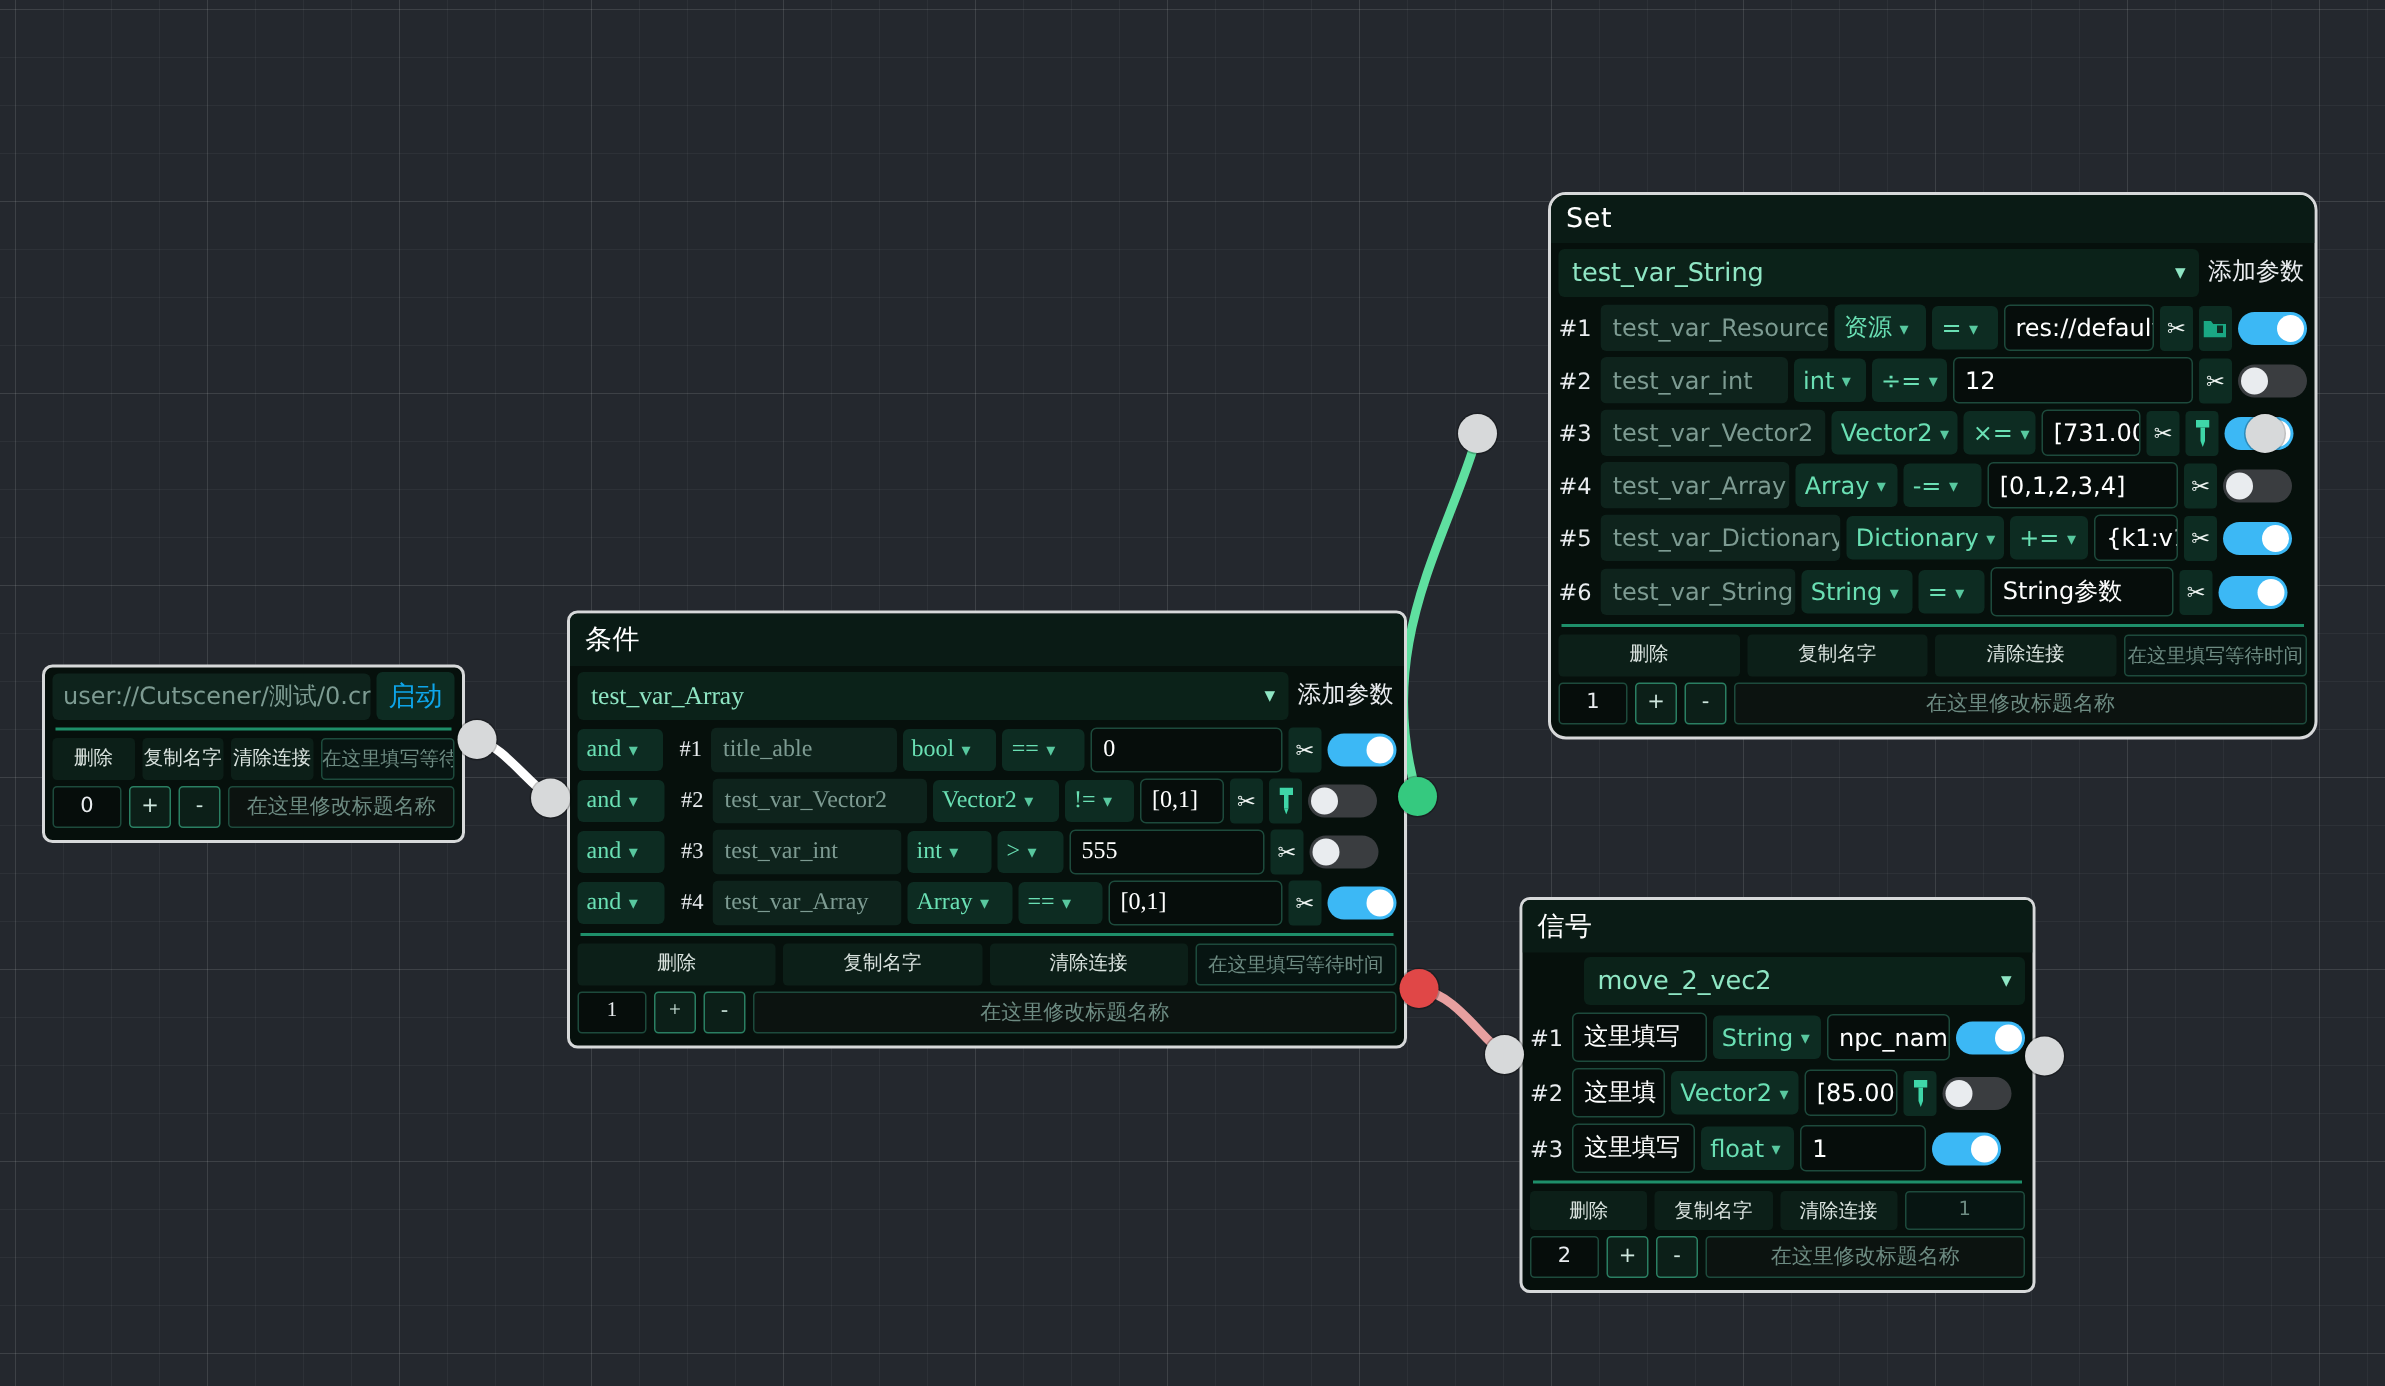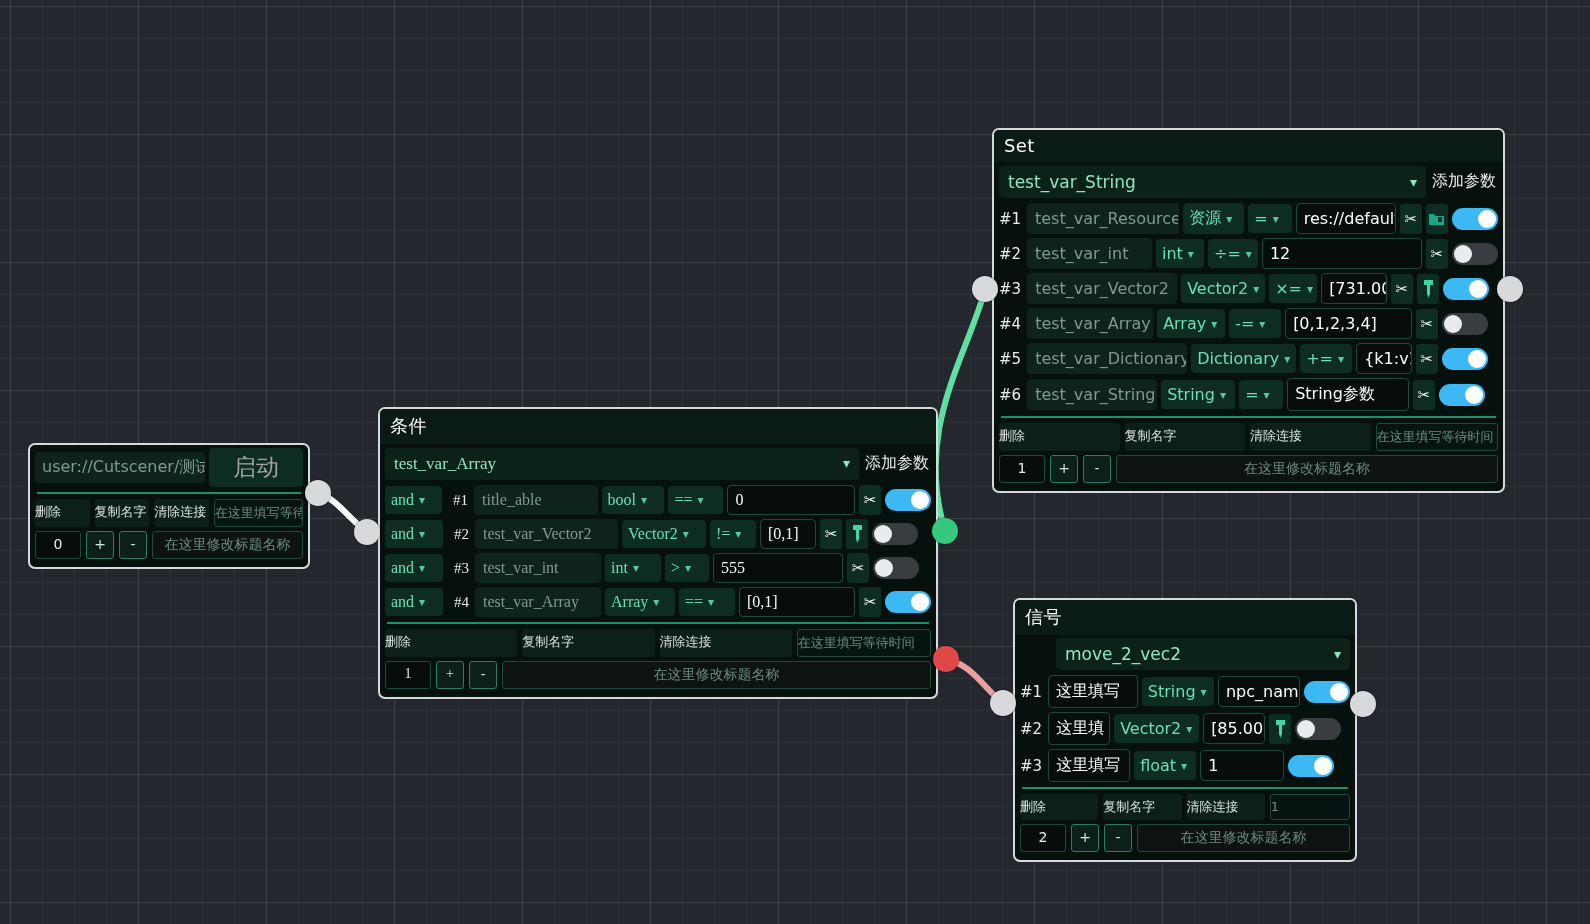--- a/index.html
+++ b/index.html
@@ -115,21 +115,21 @@
   .addparam {
     color: #e9ecef; font-size: 16px; white-space: nowrap;
     padding: 6px 2px; overflow:hidden;
   }
 
   .divider { height:2px; background:#1e8f6a; margin:5px 2px 5px 2px; }
 
   .footrow { display:flex; gap:5px; margin-bottom:4px; }
   .fbtn {
     background: #0c1f18; color:#d9e2de; font-size:13px;
-    border-radius:3px; padding:4px 0; text-align:left; flex:1;
+    border-radius:3px; padding:4px 0; text-align:center; flex:1;
     white-space:nowrap; overflow:hidden;
   }
   .fbtn.wait {
     background:#071512; border:1px solid #1d4a3c; color:#6d8b82;
   }
   .num {
     background:#060d0b; border:1px solid #1d4a3c; border-radius:3px;
     color:#e9ecef; font-size:14px; text-align:center; padding:4px 0;
     min-width:44px;
   }
@@ -148,31 +148,31 @@
   .port {
     position:absolute; width:26px; height:26px; border-radius:50%;
     background:#d7d9da; box-shadow:0 0 0 1px rgba(0,0,0,.25);
   }
   .port.green { background:#35c97f; }
   .port.red   { background:#e04747; }
 
   
   #node-start  { left:28px;  top:443px; width:282px; }
   #node-cond   { left:378px; top:407px; width:560px;font-family:Liberation Serif, serif; }
-  #node-set    { left:992px; top:128px; width:513px; }
+  #node-set    { left:1032px; top:128px; width:513px;border-radius:12px; }
   #node-signal { left:1013px;top:598px; width:344px; }
 
   
   .start-path {
     flex:1; background:#0e231c; color:#7d9b92; font-size:16px;
     border-radius:4px; padding:5px 7px; white-space:nowrap; overflow:hidden;
   }
   .start-go {
-    background:#0d2c22; color:#a3a3a3; font-size:23px;
-    border-radius:4px; padding:4px 24px; white-space:nowrap;
+    background:#0d2c22; color:#0ea5e9; font-size:18px;
+    border-radius:4px; padding:4px 8px; white-space:nowrap;
   }
 </style>
 </head>
 <body>
 
 <div id="canvas"></div>
 
 <svg id="wires" width="1590" height="924">
   <path d="M318,493 C336,498 350,520 367,532" fill="none" stroke="#ffffff" stroke-width="6" stroke-linecap="round"></path>
   <path d="M945,531 C915,430 965,360 985,290" fill="none" stroke="#5fe0a0" stroke-width="6" stroke-linecap="round"></path>

